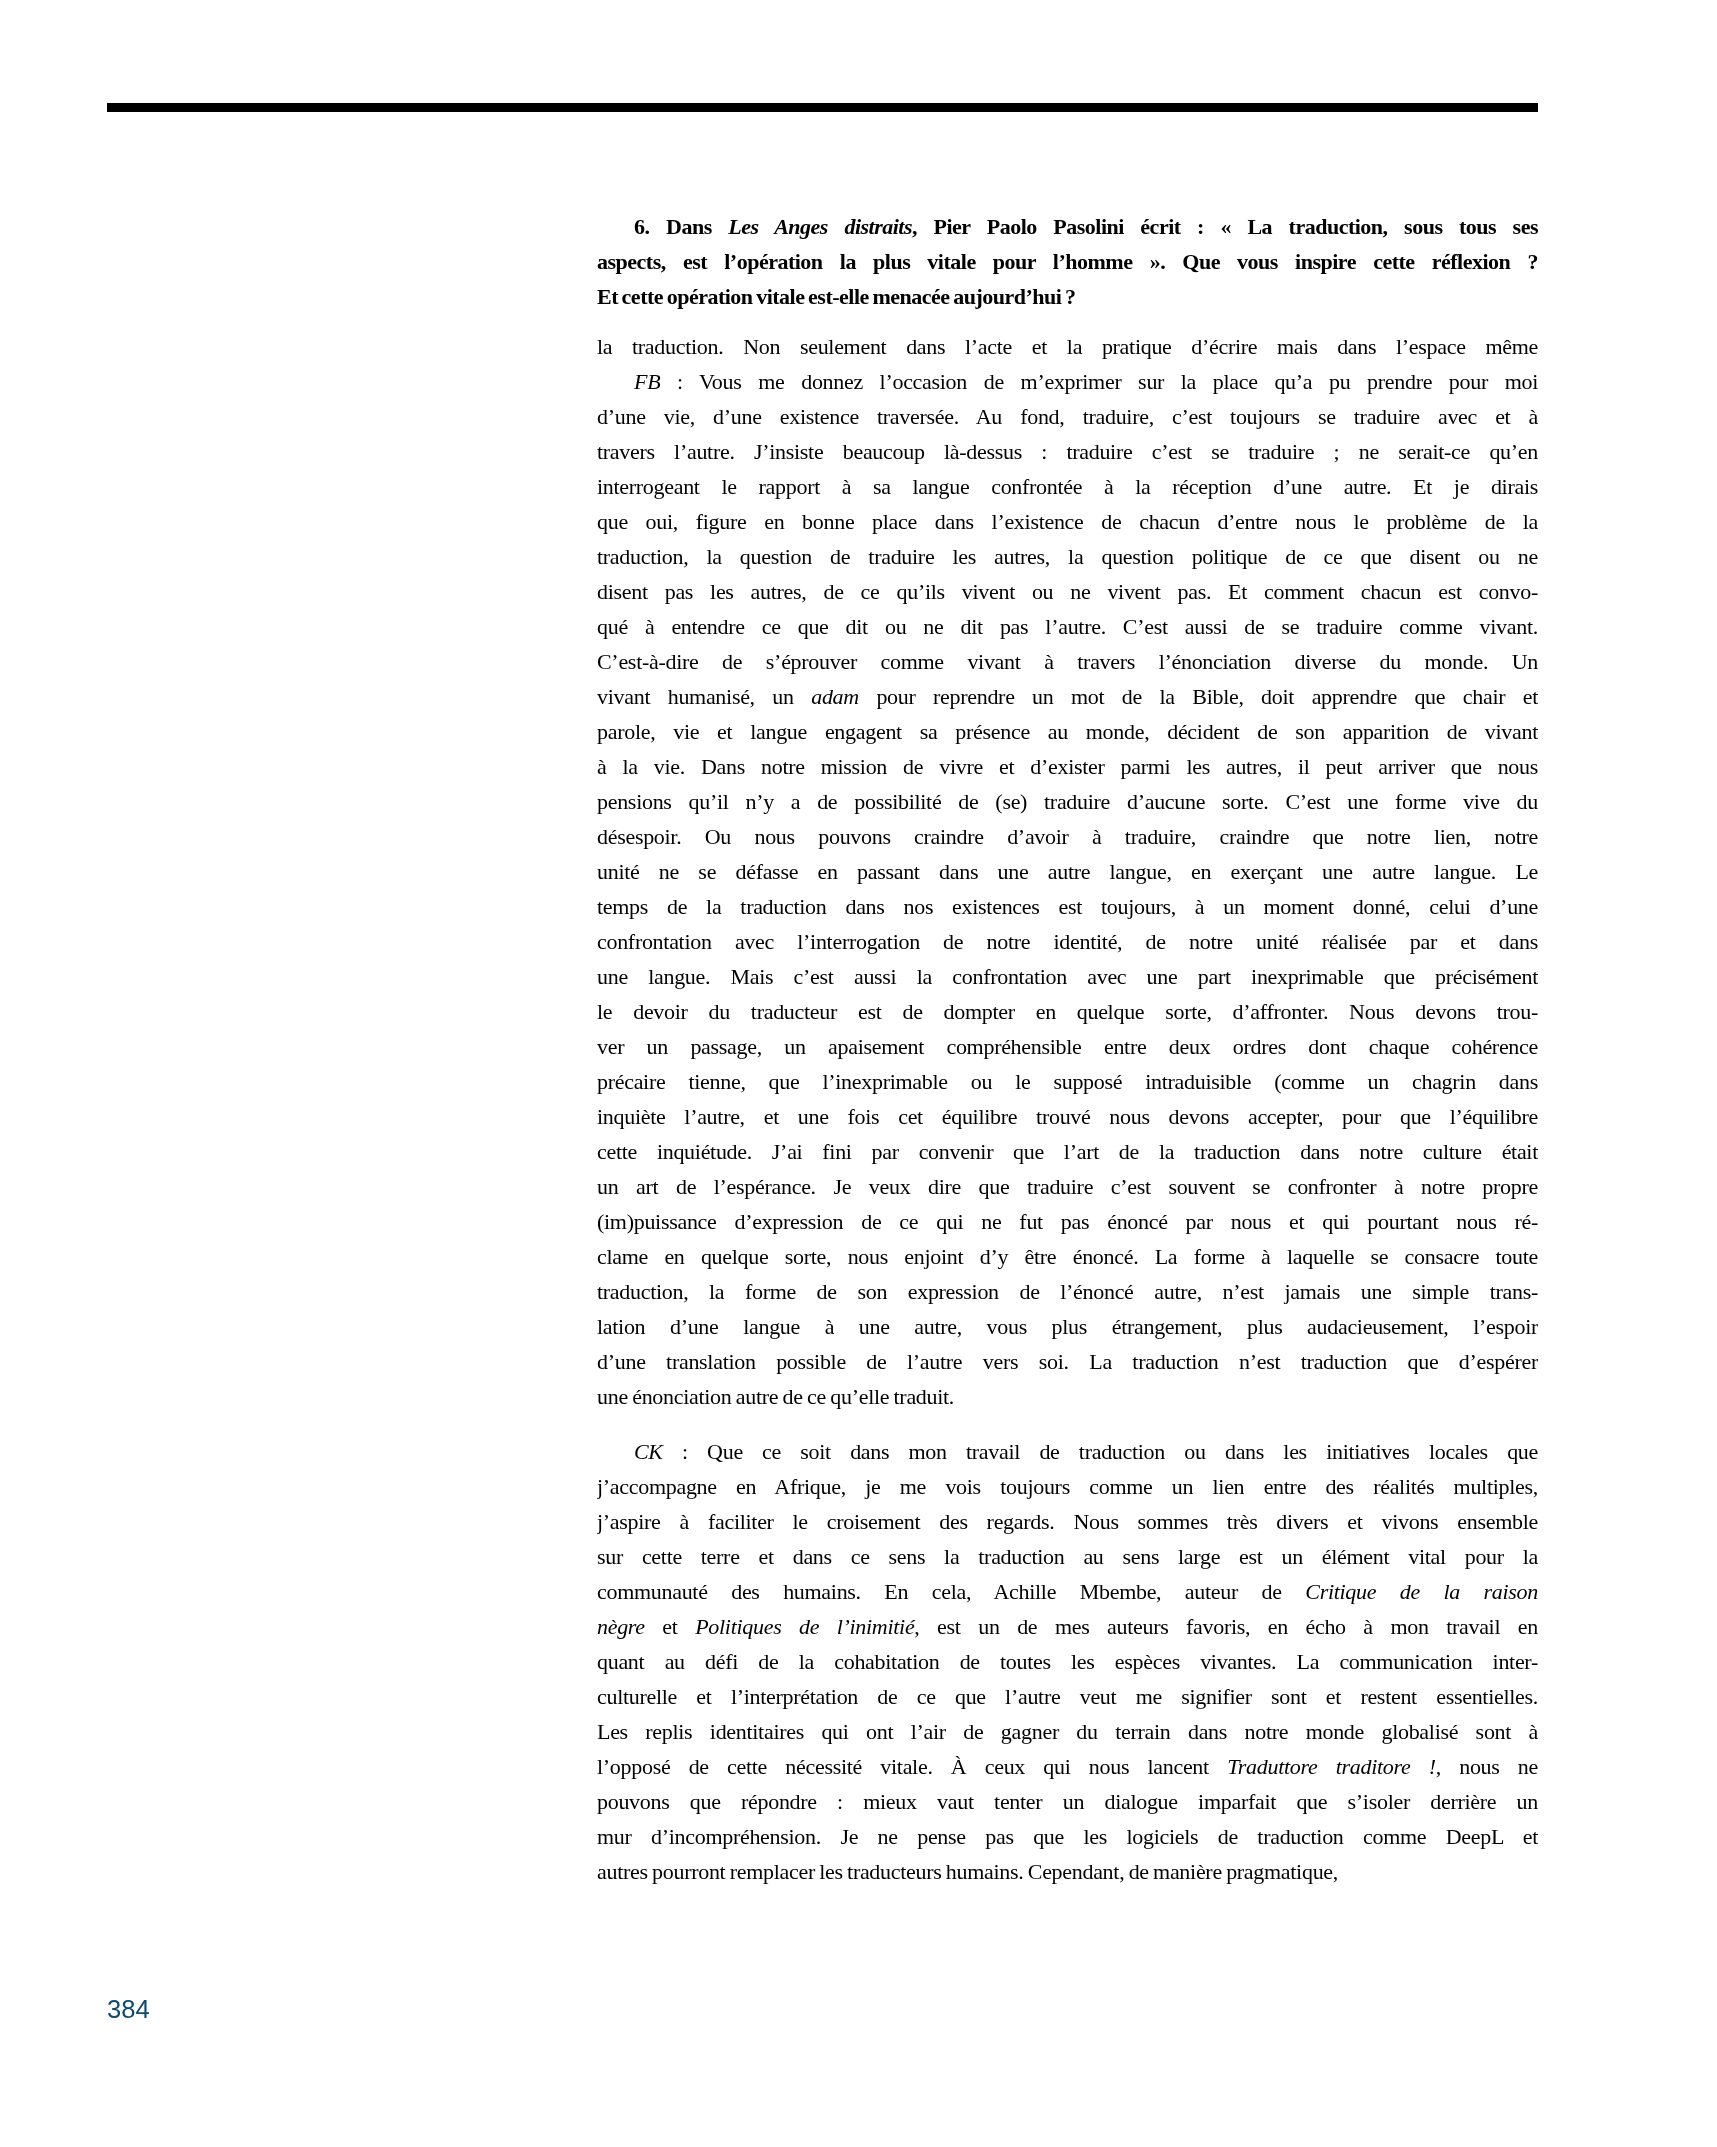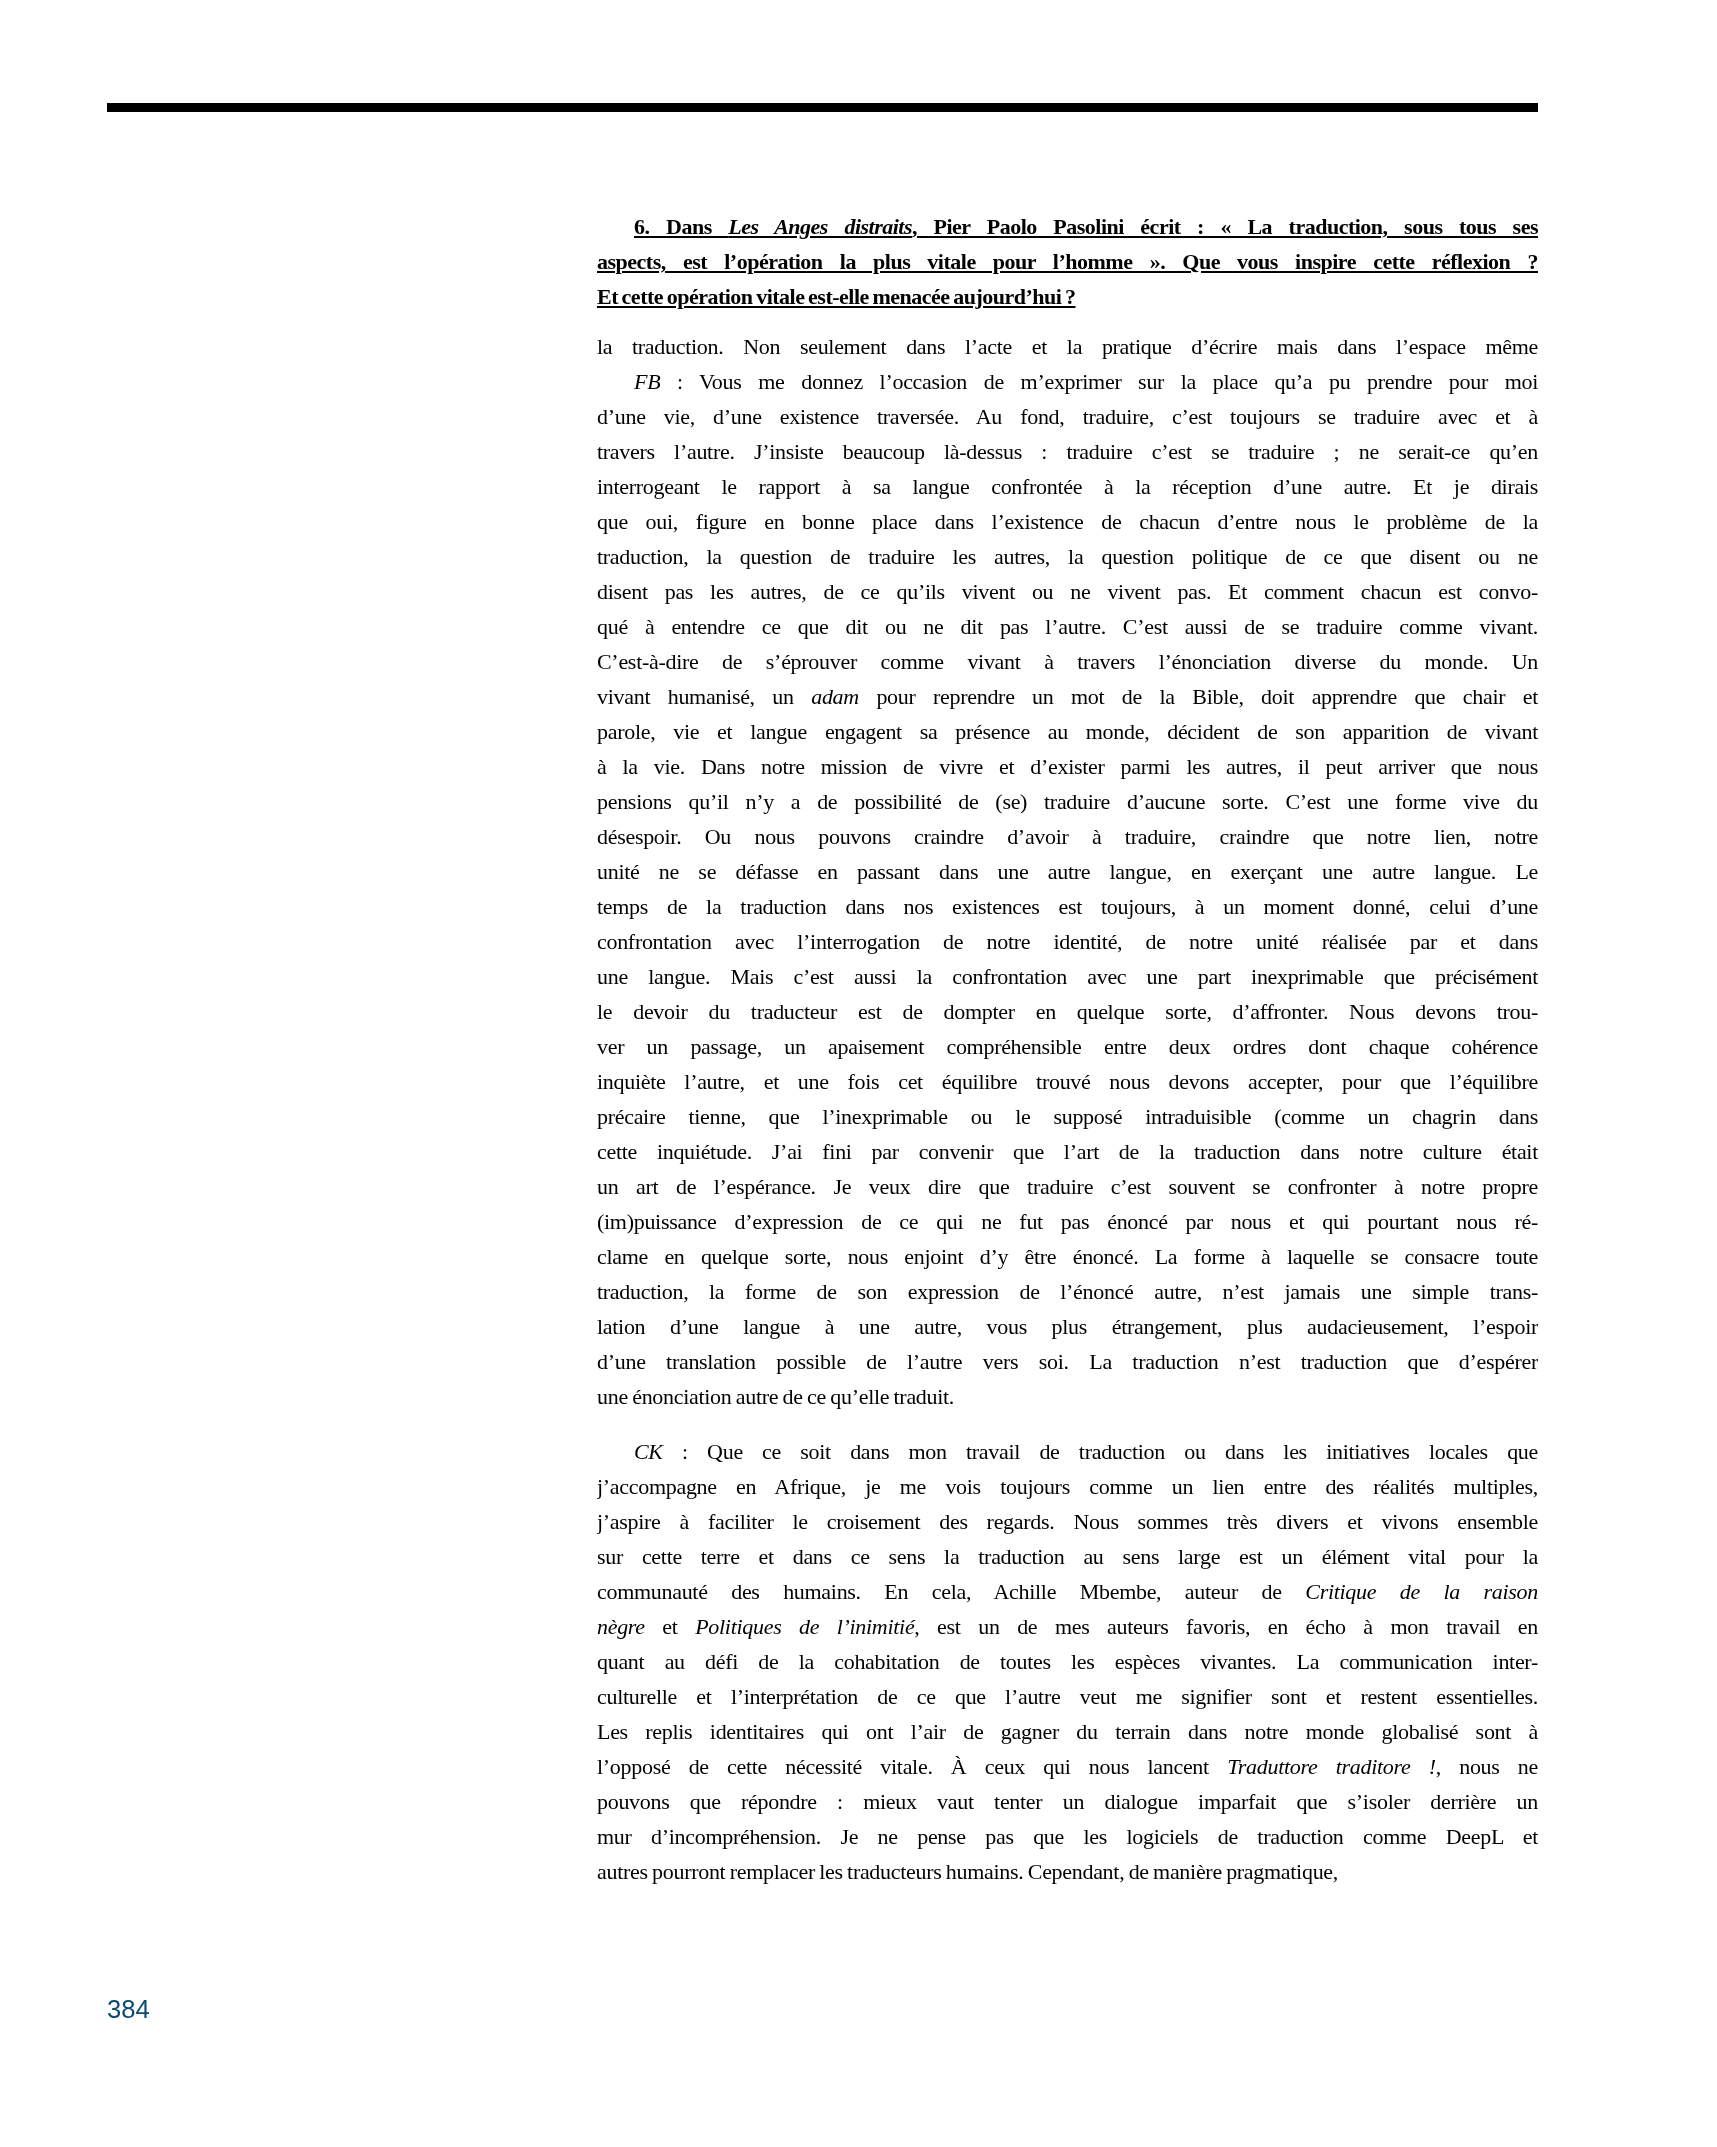--- a/index.html
+++ b/index.html
@@ -26,21 +26,20 @@
     left: 597px;
     top: 209px;
     width: 941px;
   }
   .block { text-rendering: optimizeLegibility; }
   .block-question {
     font-weight: bold;
     letter-spacing: -0.5px;
     word-spacing: -1.4px;
     margin-bottom: 14.6px;
-    text-decoration: underline;
   }
   .block-fb {
     letter-spacing: -0.3px;
     word-spacing: -0.9px;
     margin-bottom: 20px;
   }
   .block-ck {
     letter-spacing: -0.3px;
     word-spacing: -0.9px;
   }
@@ -91,22 +90,22 @@
         <div class="line"><span>parole, vie et langue engagent sa présence au monde, décident de son apparition de vivant</span></div>
         <div class="line"><span>à la vie. Dans notre mission de vivre et d’exister parmi les autres, il peut arriver que nous</span></div>
         <div class="line"><span>pensions qu’il n’y a de possibilité de (se) traduire d’aucune sorte. C’est une forme vive du</span></div>
         <div class="line"><span>désespoir. Ou nous pouvons craindre d’avoir à traduire, craindre que notre lien, notre</span></div>
         <div class="line"><span>unité ne se défasse en passant dans une autre langue, en exerçant une autre langue. Le</span></div>
         <div class="line"><span>temps de la traduction dans nos existences est toujours, à un moment donné, celui d’une</span></div>
         <div class="line"><span>confrontation avec l’interrogation de notre identité, de notre unité réalisée par et dans</span></div>
         <div class="line"><span>une langue. Mais c’est aussi la confrontation avec une part inexprimable que précisément</span></div>
         <div class="line"><span>le devoir du traducteur est de dompter en quelque sorte, d’affronter. Nous devons trou-</span></div>
         <div class="line"><span>ver un passage, un apaisement compréhensible entre deux ordres dont chaque cohérence</span></div>
+        <div class="line"><span>précaire tienne, que l’inexprimable ou le supposé intraduisible (comme un chagrin dans</span></div>
         <div class="line"><span>inquiète l’autre, et une fois cet équilibre trouvé nous devons accepter, pour que l’équilibre</span></div>
-        <div class="line"><span>précaire tienne, que l’inexprimable ou le supposé intraduisible (comme un chagrin dans</span></div>
         <div class="line"><span>cette inquiétude. J’ai fini par convenir que l’art de la traduction dans notre culture était</span></div>
         <div class="line"><span>un art de l’espérance. Je veux dire que traduire c’est souvent se confronter à notre propre</span></div>
         <div class="line"><span>(im)puissance d’expression de ce qui ne fut pas énoncé par nous et qui pourtant nous ré-</span></div>
         <div class="line"><span>clame en quelque sorte, nous enjoint d’y être énoncé. La forme à laquelle se consacre toute</span></div>
         <div class="line"><span>traduction, la forme de son expression de l’énoncé autre, n’est jamais une simple trans-</span></div>
         <div class="line"><span>lation d’une langue à une autre, vous plus étrangement, plus audacieusement, l’espoir</span></div>
         <div class="line"><span>d’une translation possible de l’autre vers soi. La traduction n’est traduction que d’espérer</span></div>
         <div class="line last"><span>une énonciation autre de ce qu’elle traduit.</span></div>
       </div>
       <div class="block block-ck">

